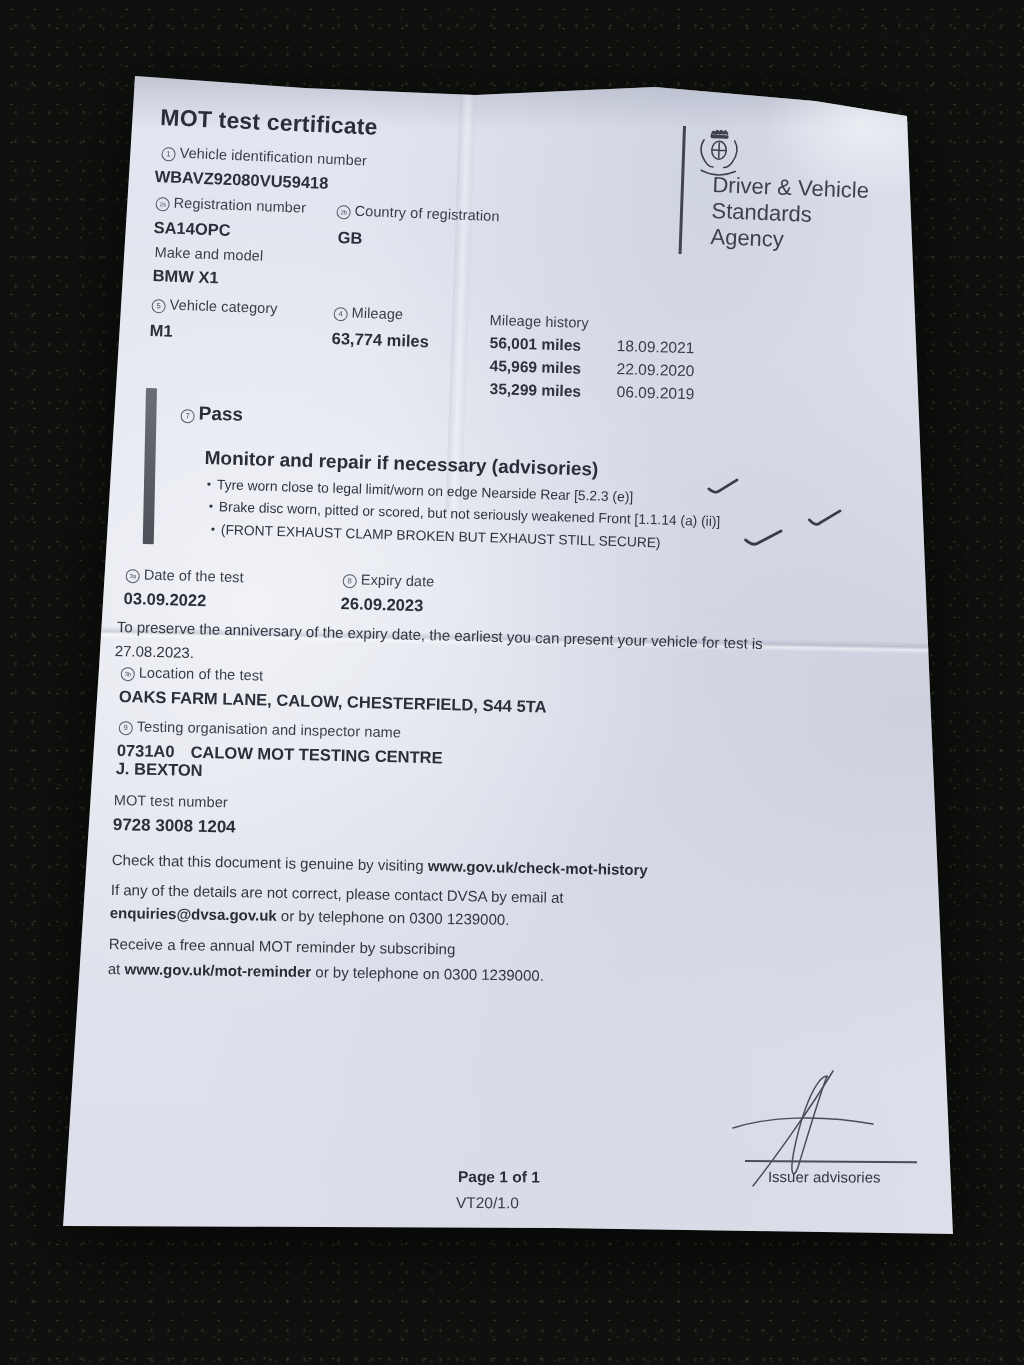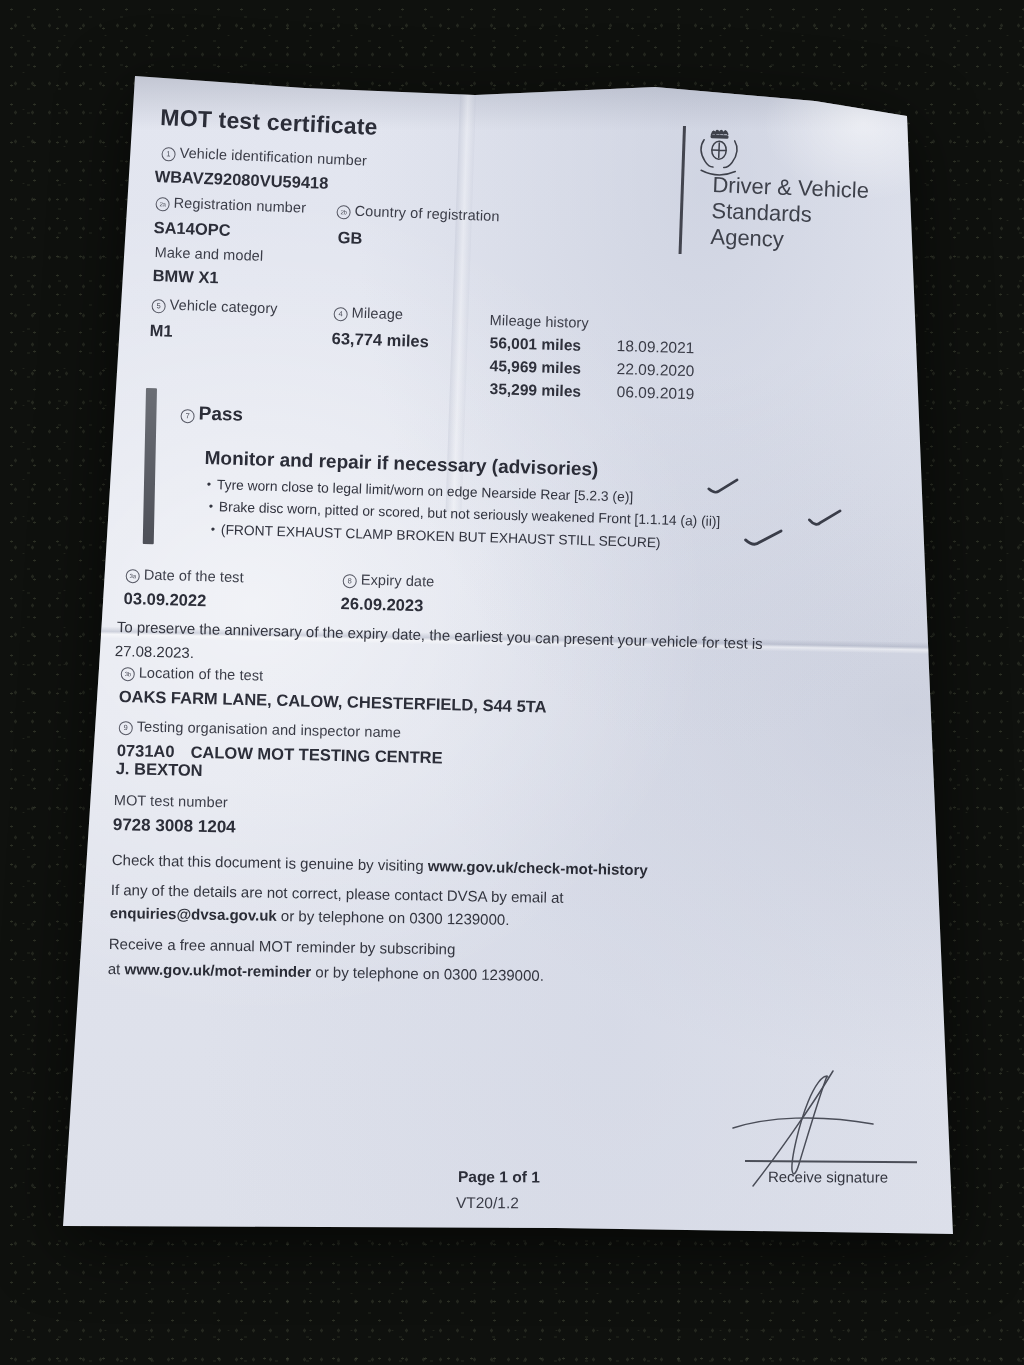--- a/index.html
+++ b/index.html
@@ -154,28 +154,28 @@
   <div class="abs lbl" style="left:59px;top:724px;transform:rotate(1.2deg);">MOT test number</div>
   <div class="abs val" style="left:58px;top:747px;transform:rotate(1.2deg);font-size:17px;">9728 3008 1204</div>
 
   <div class="abs ftr" style="left:57px;top:783px;transform:rotate(1.1deg);"><span>Check that this document is genuine by visiting </span><b>www.gov.uk/check-mot-history</b></div>
   <div class="abs ftr" style="left:56px;top:813px;transform:rotate(1deg);">If any of the details are not correct, please contact DVSA by email at</div>
   <div class="abs ftr" style="left:55px;top:836px;transform:rotate(1deg);"><b>enquiries@dvsa.gov.uk</b><span> or by telephone on 0300 1239000.</span></div>
   <div class="abs ftr" style="left:54px;top:867px;transform:rotate(.9deg);">Receive a free annual MOT reminder by subscribing</div>
   <div class="abs ftr" style="left:53px;top:892px;transform:rotate(.9deg);"><span>at </span><b>www.gov.uk/mot-reminder</b><span> or by telephone on 0300 1239000.</span></div>
 
   <div class="abs" style="left:403px;top:1100px;font-size:15.5px;font-weight:700;color:#2c2e39;transform:rotate(.3deg);">Page 1 of 1</div>
-  <div class="abs" style="left:401px;top:1126px;font-size:15.5px;color:#3a3c47;transform:rotate(.3deg);">VT20/1.2</div>
+  <div class="abs" style="left:401px;top:1126px;font-size:15.5px;color:#3a3c47;transform:rotate(.3deg);">VT20/1.0</div>
 
   <div class="abs" style="left:660px;top:998px;">
     <svg width="170" height="122" viewBox="0 0 170 122">
       <g stroke="#4a4d58" stroke-width="1.5" fill="none" stroke-linecap="round">
         <path d="M112,10 C103,34 92,72 84,98 C81,108 78,111 77,104 C76,93 84,58 93,36 C99,21 108,7 113,11"></path>
         <path d="M118,5 C97,40 60,92 38,120"></path>
         <path d="M18,62 C52,51 104,48 158,58"></path>
       </g>
     </svg>
   </div>
   <div class="abs sigline" style="left:690px;top:1092px;width:172px;transform:rotate(.4deg);"></div>
-  <div class="abs ftr" style="left:713px;top:1100px;transform:rotate(.3deg);">Receive signature</div>
+  <div class="abs ftr" style="left:713px;top:1100px;transform:rotate(.3deg);">Issuer advisories</div>
 
 </div>
 </div>
 
 </body></html>

